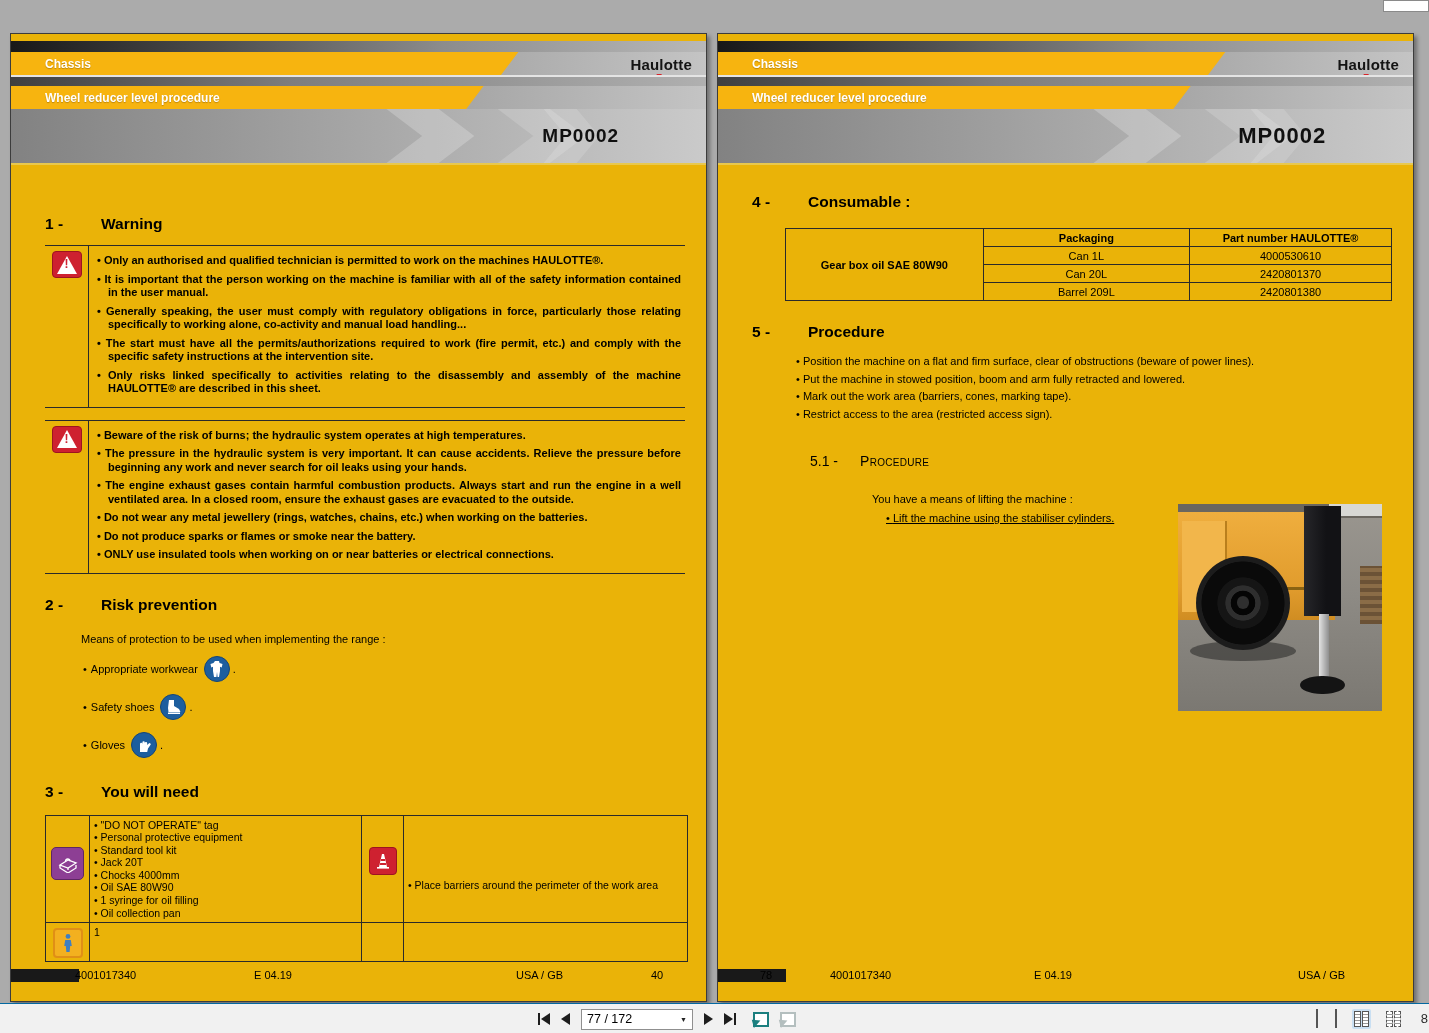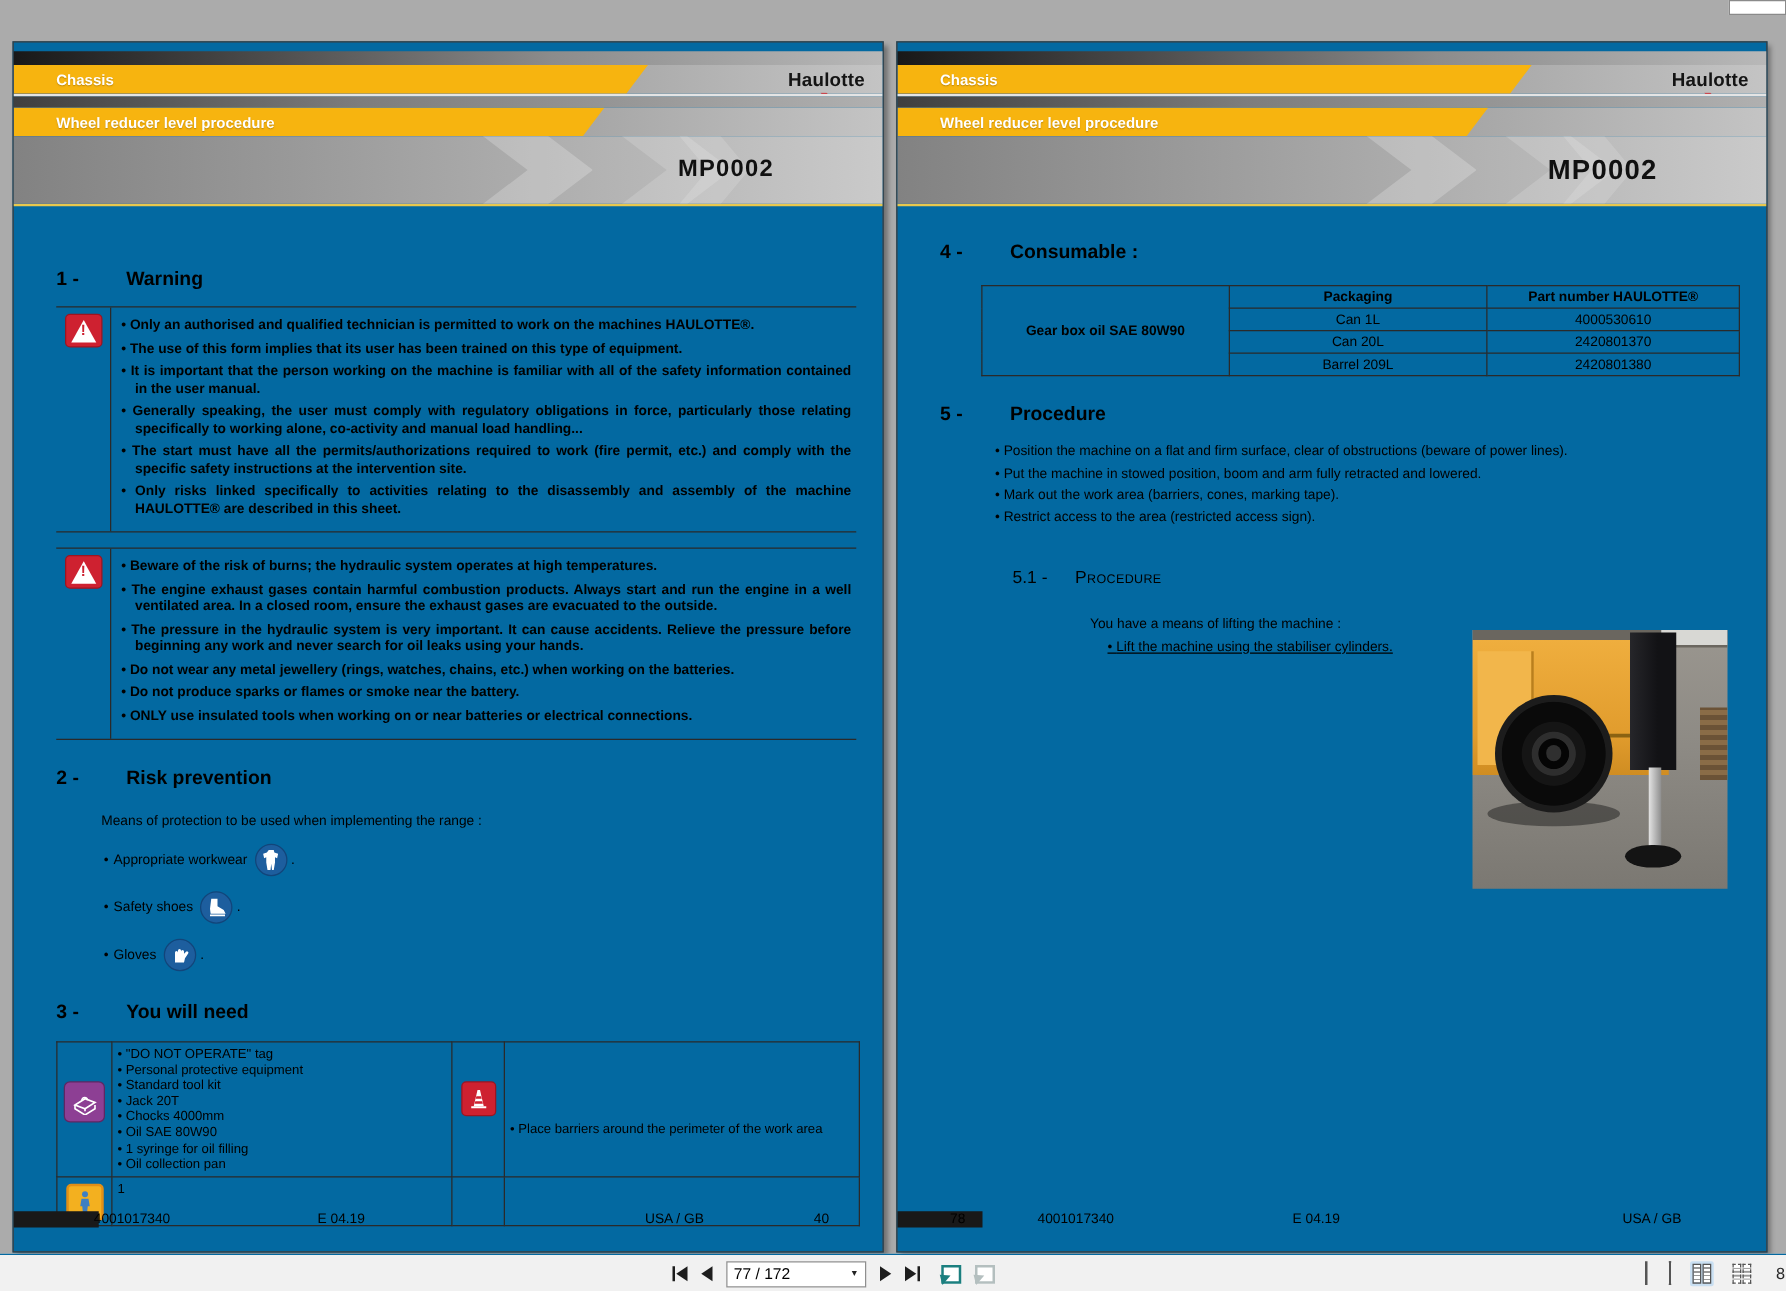--- a/index.html
+++ b/index.html
@@ -3,21 +3,21 @@
 <meta charset="utf-8">
 <style>
   * { box-sizing: border-box; margin: 0; padding: 0; }
   body {
     width: 1429px; height: 1033px; position: relative; overflow: hidden;
     background: #ababab; font-family: "Liberation Sans", sans-serif; color: #000;
   }
   
   .page {
     position: absolute; top: 33px; width: 697px; height: 969px;
-    background: #0369a1; border: 1px solid #3c3c3c;
+    background: #eab308; border: 1px solid #3c3c3c;
     box-shadow: 3px 3px 4px rgba(0,0,0,0.35);
   }
   #page-left { left: 10px; }
   #page-right { left: 717px; }
 
   
   .page-header { position: relative; margin-top: 7px; border-bottom: 2px solid #e8c84e; }
   .band-top { height: 11px; background: linear-gradient(to right,#181818,#4e4e4e 30%,#8c8c8c 62%,#b8b8b8); }
   .band-yellow { position: relative; height: 23px; background: linear-gradient(to right,#6e6e6e,#9d9d9d 55%,#c4c4c4); overflow: hidden; }
   .band-yellow .yellow-fill { position: absolute; inset: 0; background: #f7b40f; }
@@ -171,39 +171,38 @@
 
     <div class="warnbox">
       <div class="iconcell">
         <span class="warn-icon">
           <span class="warn-tri"></span>
             <span class="warn-excl">!</span>
         </span>
       </div>
       <ul class="warnlist">
         <li>Only an authorised and qualified technician is permitted to work on the machines HAULOTTE®.</li>
-        <li>The use of this form implies that its user has been trained on this type of equipment.</li>
         <li>It is important that the person working on the machine is familiar with all of the safety information contained in the user manual.</li>
         <li>Generally speaking, the user must comply with regulatory obligations in force, particularly those relating specifically to working alone, co-activity and manual load handling...</li>
         <li>The start must have all the permits/authorizations required to work (fire permit, etc.) and comply with the specific safety instructions at the intervention site.</li>
         <li>Only risks linked specifically to activities relating to the disassembly and assembly of the machine HAULOTTE® are described in this sheet.</li>
       </ul>
     </div>
 
     <div class="warnbox">
       <div class="iconcell">
         <span class="warn-icon">
           <span class="warn-tri"></span>
             <span class="warn-excl">!</span>
         </span>
       </div>
       <ul class="warnlist">
         <li>Beware of the risk of burns; the hydraulic system operates at high temperatures.</li>
+        <li>The pressure in the hydraulic system is very important. It can cause accidents. Relieve the pressure before beginning any work and never search for oil leaks using your hands.</li>
         <li>The engine exhaust gases contain harmful combustion products. Always start and run the engine in a well ventilated area. In a closed room, ensure the exhaust gases are evacuated to the outside.</li>
-        <li>The pressure in the hydraulic system is very important. It can cause accidents. Relieve the pressure before beginning any work and never search for oil leaks using your hands.</li>
         <li>Do not wear any metal jewellery (rings, watches, chains, etc.) when working on the batteries.</li>
         <li>Do not produce sparks or flames or smoke near the battery.</li>
         <li>ONLY use insulated tools when working on or near batteries or electrical connections.</li>
       </ul>
     </div>
 
     <div class="sec" style="margin-top:22px;">
       <span class="num">2 -</span>
       <span>Risk prevention</span>
     </div>

